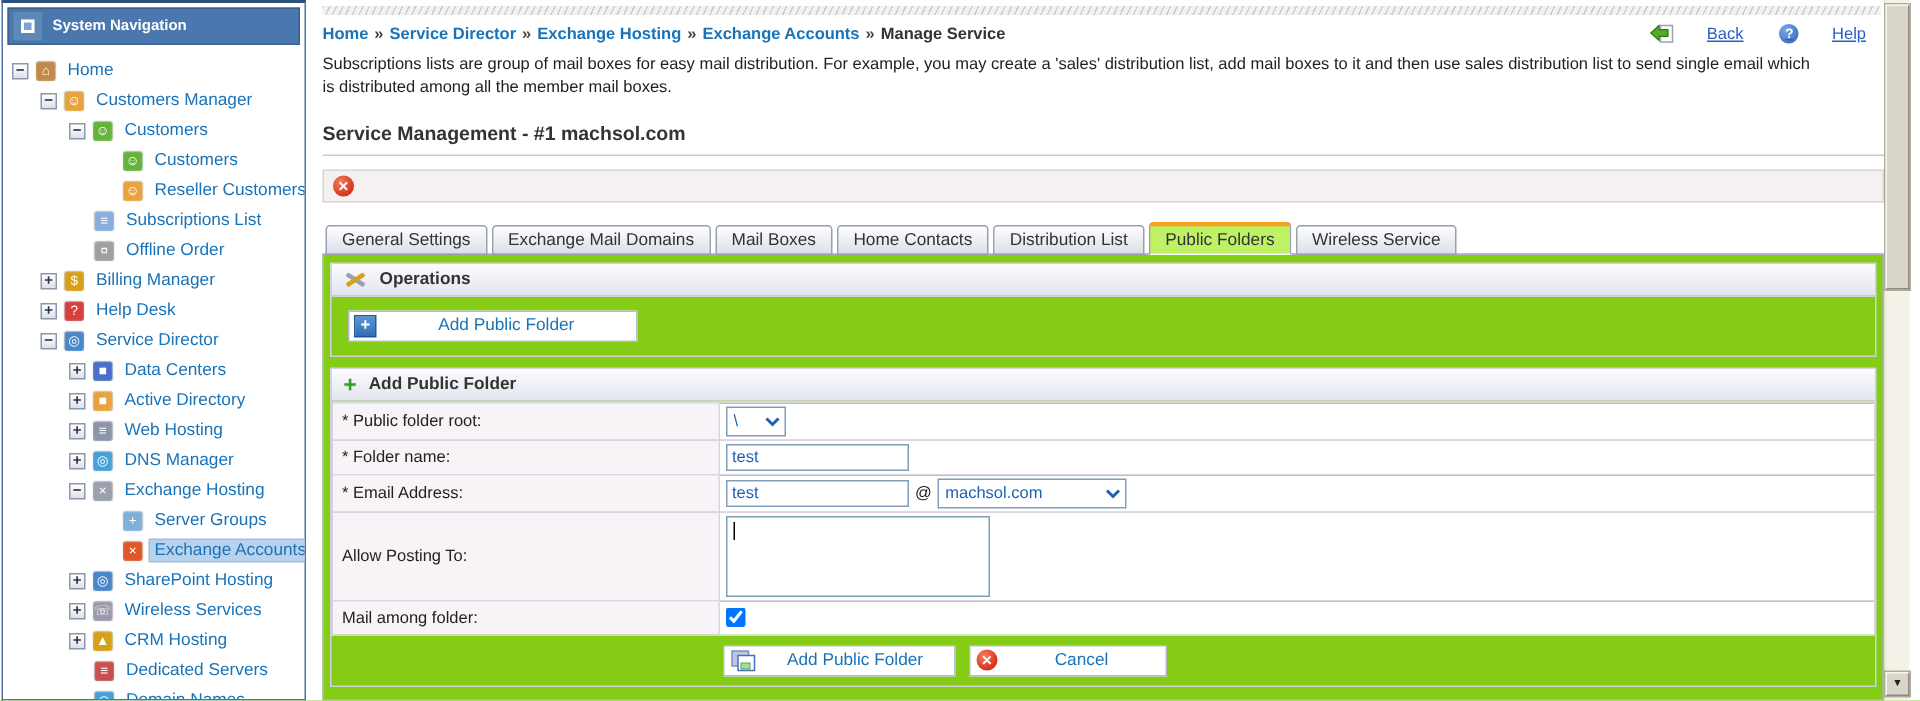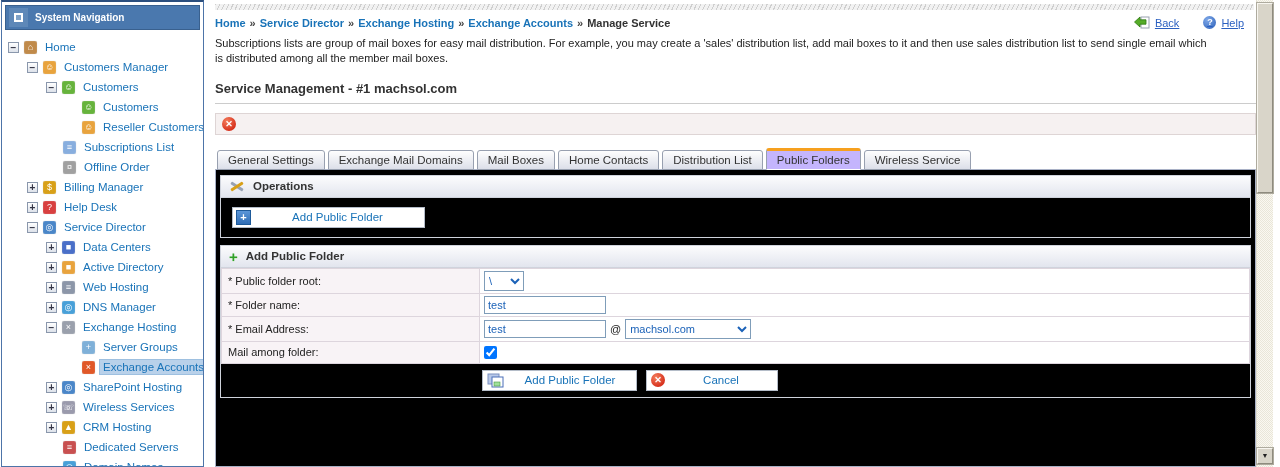--- a/index.html
+++ b/index.html
@@ -41,21 +41,21 @@
 
   
   .content { position:absolute; left:215px; top:0; width:1041px; height:467px; display:flex; flex-direction:column; }
   .grip { height:6px; margin:4px 2px 2px 0; background:repeating-linear-gradient(115deg,#cfcfcf 0 1px,#f2f2f2 1px 4px); }
   .topbar { display:flex; justify-content:space-between; align-items:center; margin-top:4px; }
   .breadcrumb { font-size:11px; font-weight:bold; color:#333; }
   .breadcrumb a { color:#1973b8; text-decoration:none; cursor:pointer; }
   .crumb-sep { margin:0 4px; color:#444; }
   .crumb-current { color:#333; }
   .top-links { display:flex; gap:24px; margin-right:12px; font-size:11px; flex:0 0 auto; }
-  .top-links a { color:#2a5fc0; text-decoration:underline; display:flex; align-items:center; gap:5px; cursor:pointer; }
+  .top-links a { color:#2a5fc0; text-decoration:underline; display:flex; align-items:center; gap:22px; cursor:pointer; }
   .help-ico {
     width:13px; height:13px; border-radius:50%;
     background:radial-gradient(circle at 35% 30%,#7fa8e8,#2a5fb8);
     color:#fff; font-size:9px; font-weight:bold; line-height:13px; text-align:center;
   }
   .desc { font-size:11px; color:#222; margin:7px 40px 0 0; line-height:1.4; }
   .page-title { font-size:13px; font-weight:bold; color:#333; margin:14px 0 0 0; }
   .rule { border:0; border-top:1px solid #ccc; margin:7px 0 9px 0; }
   .error {
     height:22px; background:#f6f1f1; border:1px solid #ded5d5;
@@ -66,22 +66,22 @@
     width:14px; height:14px; flex:0 0 14px; border-radius:50%;
     background:radial-gradient(circle at 35% 30%,#f47c5c,#cc1505);
     color:#fff; font-size:9px; font-weight:bold; line-height:14px; text-align:center;
   }
   
   .tabs { display:flex; gap:3px; margin-top:13px; align-items:flex-end; padding-left:2px; position:relative; z-index:2; }
   .tab {
     height:20px; padding:0 10px; display:flex; align-items:center; font-size:11.5px; color:#333;
     background:linear-gradient(#fefefe,#dcdfe9); border:1px solid #98a0b0; border-radius:3px 3px 0 0; cursor:pointer;
   }
-  .tab.active { background:#c4b5fd; border-top:3px solid #f6a01e; border-bottom-color:#fff; height:22px; }
-  .panel { flex:1; border:1px solid #a9b1c6; margin-top:-1px; background:#000000; padding:5px 4px; overflow:hidden; }
+  .tab.active { background:#bef264; border-top:3px solid #f6a01e; border-bottom-color:#fff; height:22px; }
+  .panel { flex:1; border:1px solid #a9b1c6; margin-top:-1px; background:#84cc16; padding:5px 4px; overflow:hidden; }
 
   
   .box { border:1px solid #cfd3dc; margin-bottom:7px; }
   .box-h {
     height:22px; background:linear-gradient(#fcfcfd,#e2e5ee); border-bottom:1px solid #cfd3dc;
     display:flex; align-items:center; gap:8px; padding-left:8px;
     font-size:11.5px; font-weight:bold; color:#333;
   }
   .box-b { padding:9px 11px; }
   .tools-ico { position:relative; width:16px; height:13px; flex:0 0 16px; }
@@ -355,20 +355,27 @@
           </tr>
           <tr>
             <td class="lbl">* Email Address:</td>
             <td class="fld">
               <input type="text" value="test" style=""><span class="at">@</span><select class="sel-domain">
                 <option>machsol.com</option>
               </select>
             </td>
           </tr>
           <tr>
+            <td class="lbl">Allow Posting To:</td>
+            <td class="fld">
+              <textarea style=""></textarea>
+              <span class="caret"></span>
+            </td>
+          </tr>
+          <tr>
             <td class="lbl">Mail among folder:</td>
             <td class="fld">
               <input type="checkbox" checked="checked" style="">
             </td>
           </tr>
         </tbody>
           </table>
 
         <div class="actions">
           <button class="btn act-submit">

